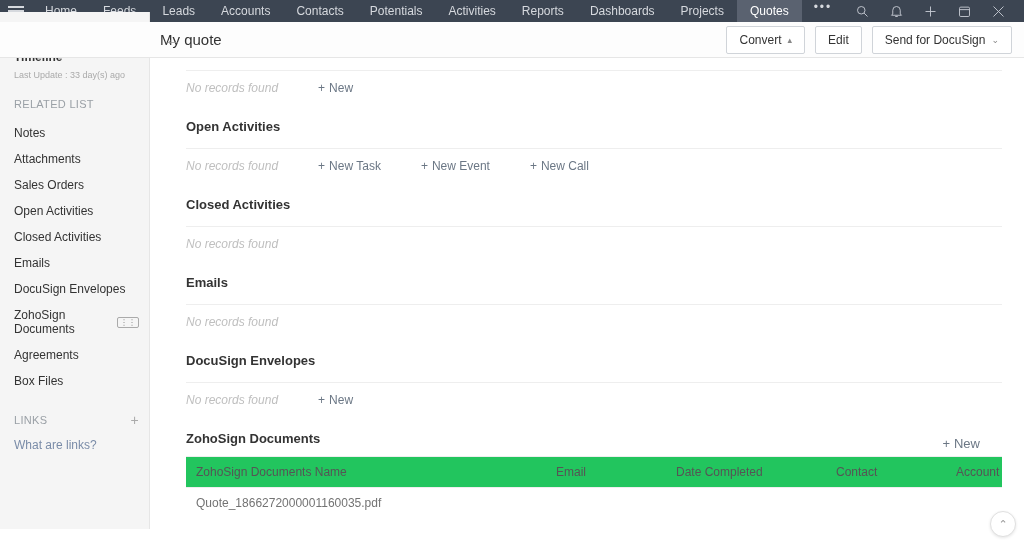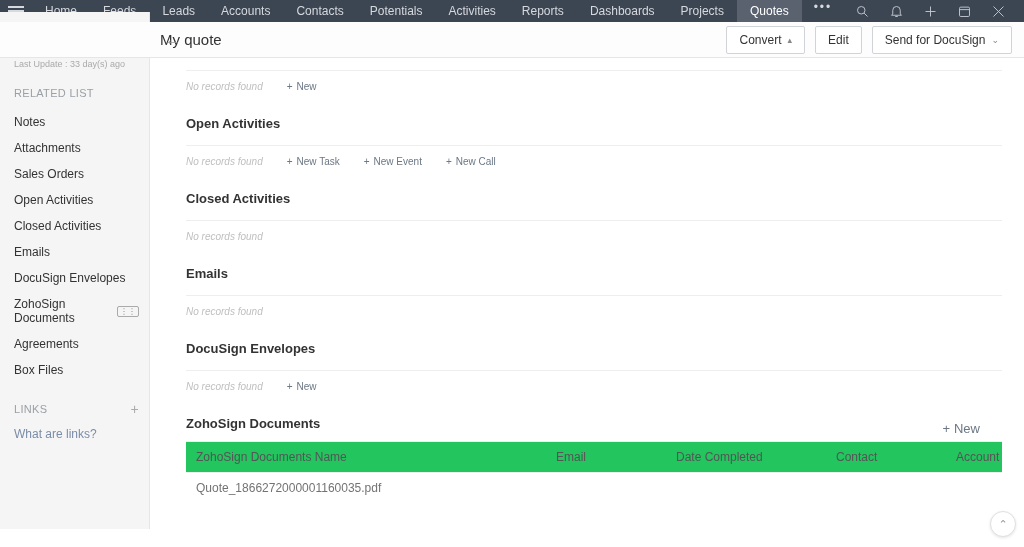--- a/index.html
+++ b/index.html
@@ -20,34 +20,34 @@
   
   .subhead { height: 36px; border-bottom: 1px solid #e6e6e6; display: flex; align-items: center; padding: 0 12px 0 160px; background: #fdfdfd; position: relative; }
   .back-arrow { position: absolute; left: 165px; font-size: 16px; color: #9b9b9b; cursor: pointer; }
   .page-title { font-size: 15px; font-weight: 400; color: #333; }
   .subhead-actions { margin-left: auto; display: flex; gap: 10px; }
   .btn { border: 1px solid #d0d4d9; background: #fff; padding: 6px 12px; font-size: 12px; color: #333; cursor: pointer; border-radius: 2px; display: inline-flex; align-items: center; gap: 6px; }
   .btn .caret { font-size: 9px; color: #888; }
 
   
   .sidebar { position: absolute; top: 12px; left: 0; width: 150px; height: calc(100% - 30px); background: #f5f5f5; border-right: 1px solid #e6e6e6; padding: 12px 10px 10px 14px; font-size: 12px; }
-  .sb-link { color: #3b5fc0; cursor: pointer; margin-bottom: 1px; }
+  .sb-link { color: #3b5fc0; cursor: pointer; margin-bottom: 12px; }
   .sb-row { display: flex; align-items: baseline; gap: 6px; margin-bottom: 12px; flex-wrap: wrap; }
   .sb-bold { font-weight: 700; color: #333; }
   .sb-muted { color: #aaa; font-size: 9px; }
   .sb-head { color: #9aa0a6; font-size: 11px; letter-spacing: .3px; margin: 18px 0 10px; display: flex; align-items: center; justify-content: space-between; }
   .sb-item { color: #333; padding: 6px 0; cursor: pointer; display: flex; align-items: center; gap: 6px; }
   .sb-item .tag { font-size: 8px; border: 1px solid #aaa; padding: 0 2px; border-radius: 2px; color: #888; }
   .sb-plus { color: #aaa; font-size: 14px; }
 
   
   .main { position: absolute; left: 150px; top: 66px; right: 0; bottom: 0; overflow-y: auto; background: #fff; padding: 0 0 20px 36px; }
   .section { padding: 18px 22px 0 0; }
   .section-title { font-size: 13px; font-weight: 700; color: #333; margin-bottom: 14px; }
-  .section-bar { border-top: 1px solid #eee; padding: 10px 0 6px; display: flex; align-items: center; gap: 24px; font-size: 10px; }
+  .section-bar { border-top: 1px solid #eee; padding: 10px 0 6px; display: flex; align-items: center; gap: 40px; font-size: 12px; }
   .no-records { color: #bfbfbf; font-style: italic; }
   .addlink { color: #6b7785; cursor: pointer; display: inline-flex; align-items: center; gap: 4px; }
   .addlink .plus { color: #6b7785; font-weight: 400; }
 
   .table-head { display: flex; border-top: 1px solid #eee; border-bottom: 1px solid #eee; background: #22c55e; font-size: 12px; color: #555; }
   .th, .td { padding: 8px 10px; font-size: 12px; }
   .col-name { flex: 0 0 360px; }
   .col-email { flex: 0 0 120px; }
   .col-date { flex: 0 0 160px; }
   .col-contact { flex: 0 0 120px; }

